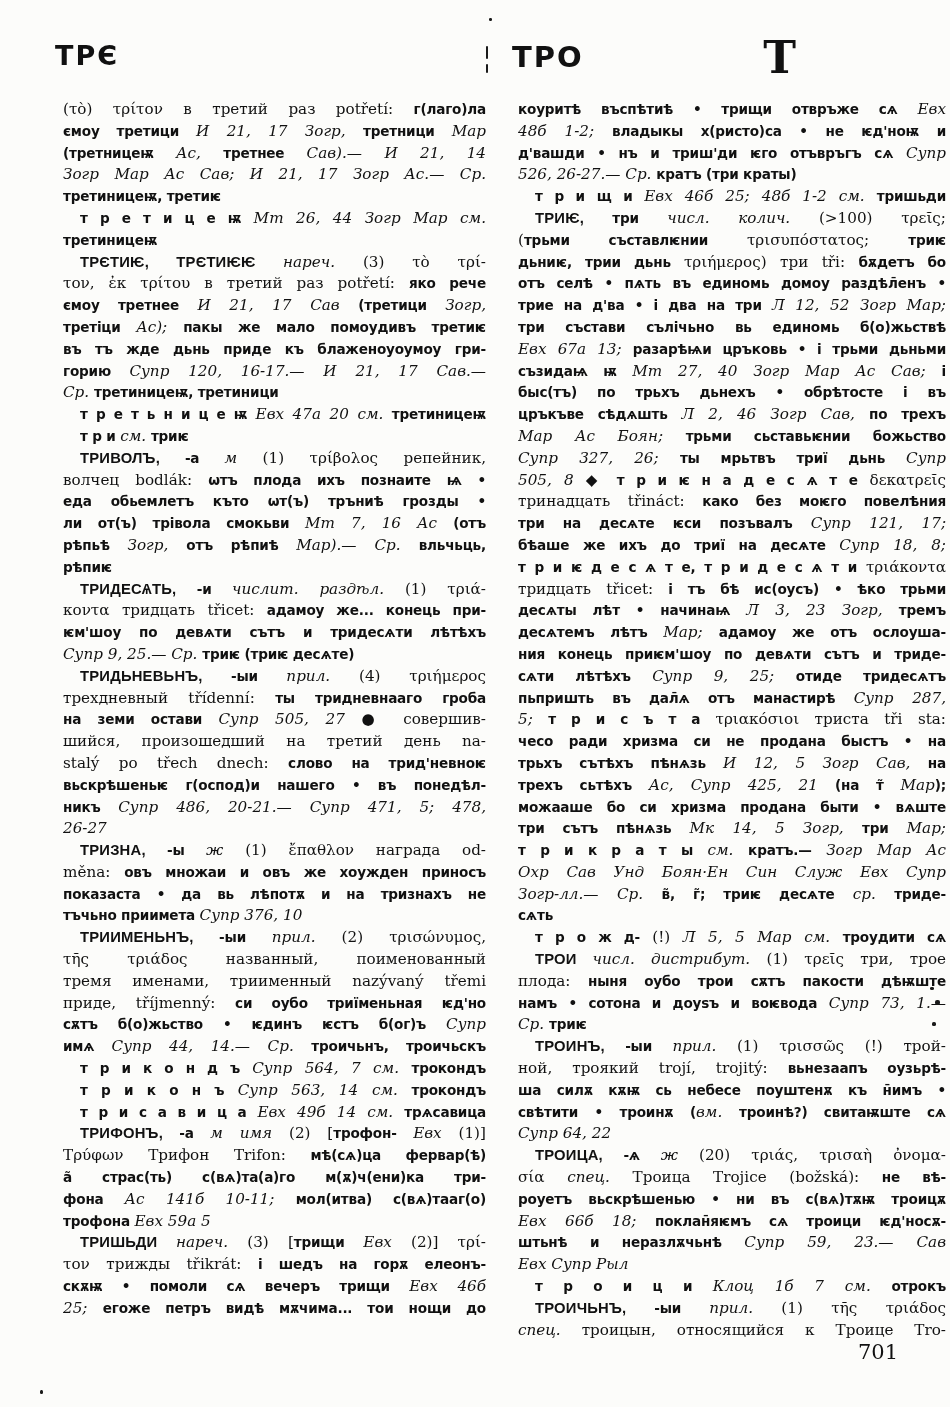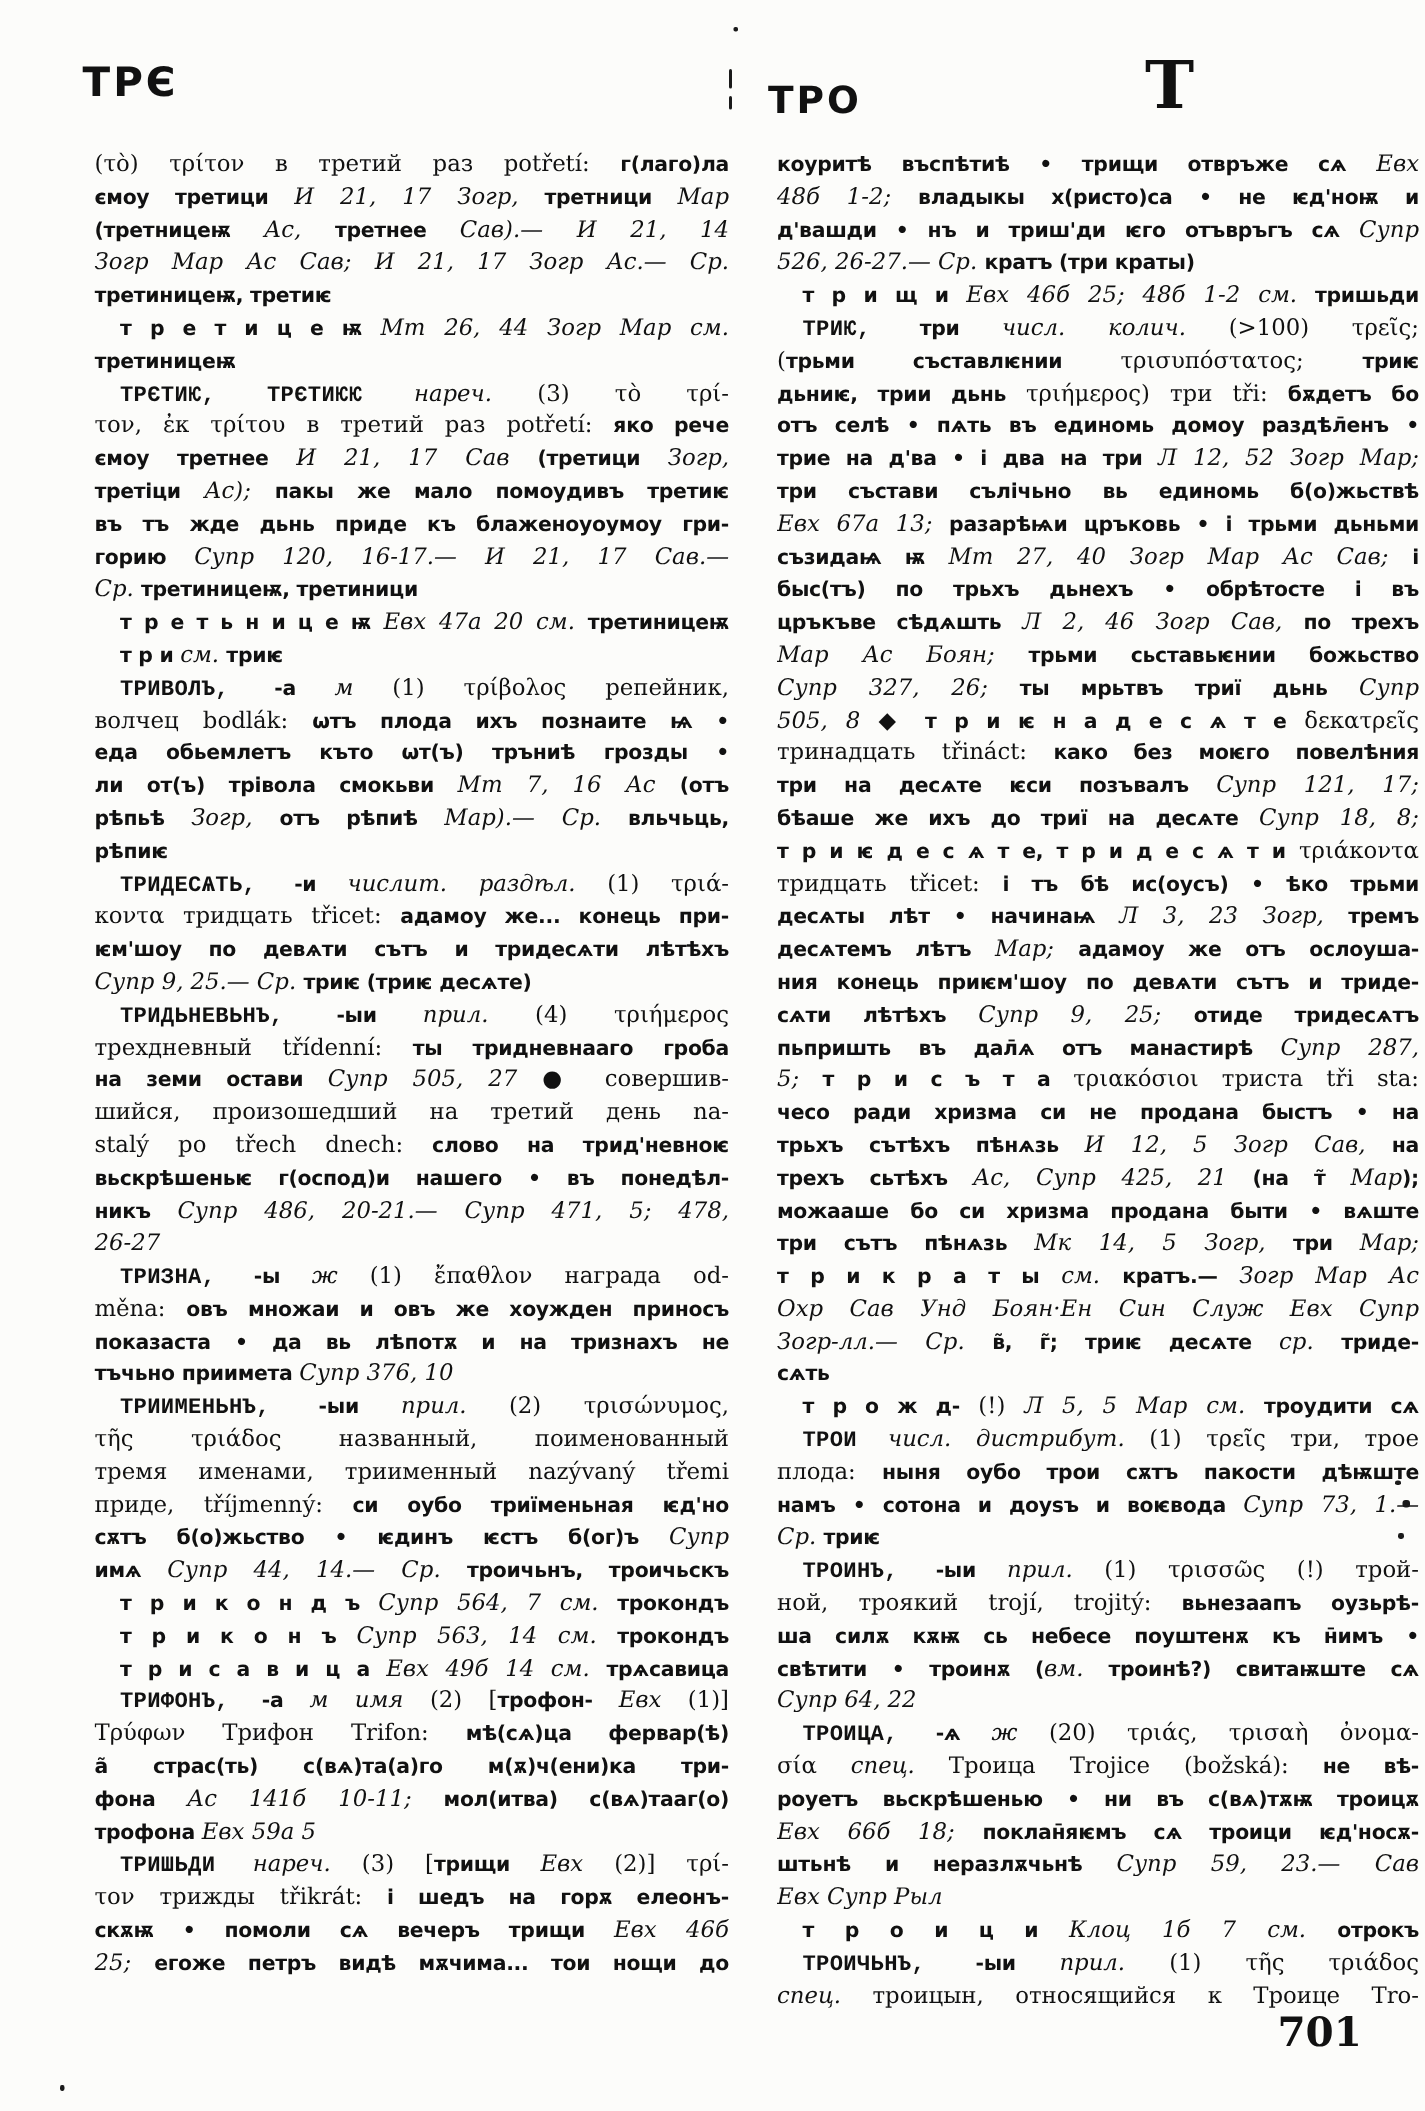--- a/index.html
+++ b/index.html
@@ -5,41 +5,41 @@
   html,body{margin:0;padding:0;}
   body{
     width:950px;height:1407px;position:relative;
     background:#fcfcfa;color:#111;overflow:hidden;
     font-family:"DejaVu Serif","Liberation Serif",serif;
   }
   .page{position:absolute;inset:0;}
   
   .hdr{position:absolute;top:40px;left:0;width:818px;height:44px;}
   .hdr-left{position:absolute;left:55px;top:0;font-family:"DejaVu Sans",sans-serif;font-weight:800;font-size:27px;letter-spacing:2px;}
-  .hdr-center{position:absolute;left:512px;top:12px;font-family:"DejaVu Sans",sans-serif;font-weight:800;font-size:25px;letter-spacing:2px;}
+  .hdr-center{position:absolute;left:512px;top:0;font-family:"DejaVu Sans",sans-serif;font-weight:800;font-size:29px;letter-spacing:2px;}
   .hdr-right{position:absolute;right:22px;top:-8px;font-weight:800;font-size:44px;font-family:"DejaVu Serif",serif;}
   
   .col{position:absolute;top:99px;margin-left:28px;}
   .col-left{left:35px;width:423px;}
   .col-right{left:490px;width:428px;}
   .line{
     height:21.8px;line-height:21.8px;overflow:hidden;
     font-size:15.2px;
     text-align:justify;text-align-last:justify;
     white-space:nowrap;
   }
   .line.end{text-align-last:left;}
   .line.ind{text-indent:17px;}
   
   .st-r{}
   .st-i{font-style:italic;}
   .st-o{font-family:"DejaVu Sans",sans-serif;font-weight:700;font-size:13.6px;letter-spacing:-0.2px;}
-  .st-b{font-family:Liberation Mono, monospace;font-weight:800;font-size:14.8px;letter-spacing:0.2px;}
+  .st-b{font-family:Liberation Sans, sans-serif;font-weight:800;font-size:14.8px;letter-spacing:0.2px;}
   
-  .pageno{position:absolute;right:42px;top:1340px;font-weight:700;font-size:27px;font-family:"DejaVu Serif",serif;}
+  .pageno{position:absolute;right:52px;top:1340px;font-weight:400;font-size:21px;font-family:"DejaVu Serif",serif;}
   
   .mark{position:absolute;background:#1a1a1a;border-radius:40%;}
   .m1{left:489px;top:18px;width:3px;height:3px;}
   .m2{left:486px;top:46px;width:2px;height:13px;border-radius:1px;}
   .m3{left:486px;top:64px;width:2px;height:9px;border-radius:1px;}
   .m4{left:930px;top:987px;width:4px;height:3px;}
   .m5{left:935px;top:1000px;width:5px;height:5px;}
   .m6{left:932px;top:1022px;width:4px;height:4px;}
   .m7{left:40px;top:1390px;width:3px;height:4px;}
 </style>

